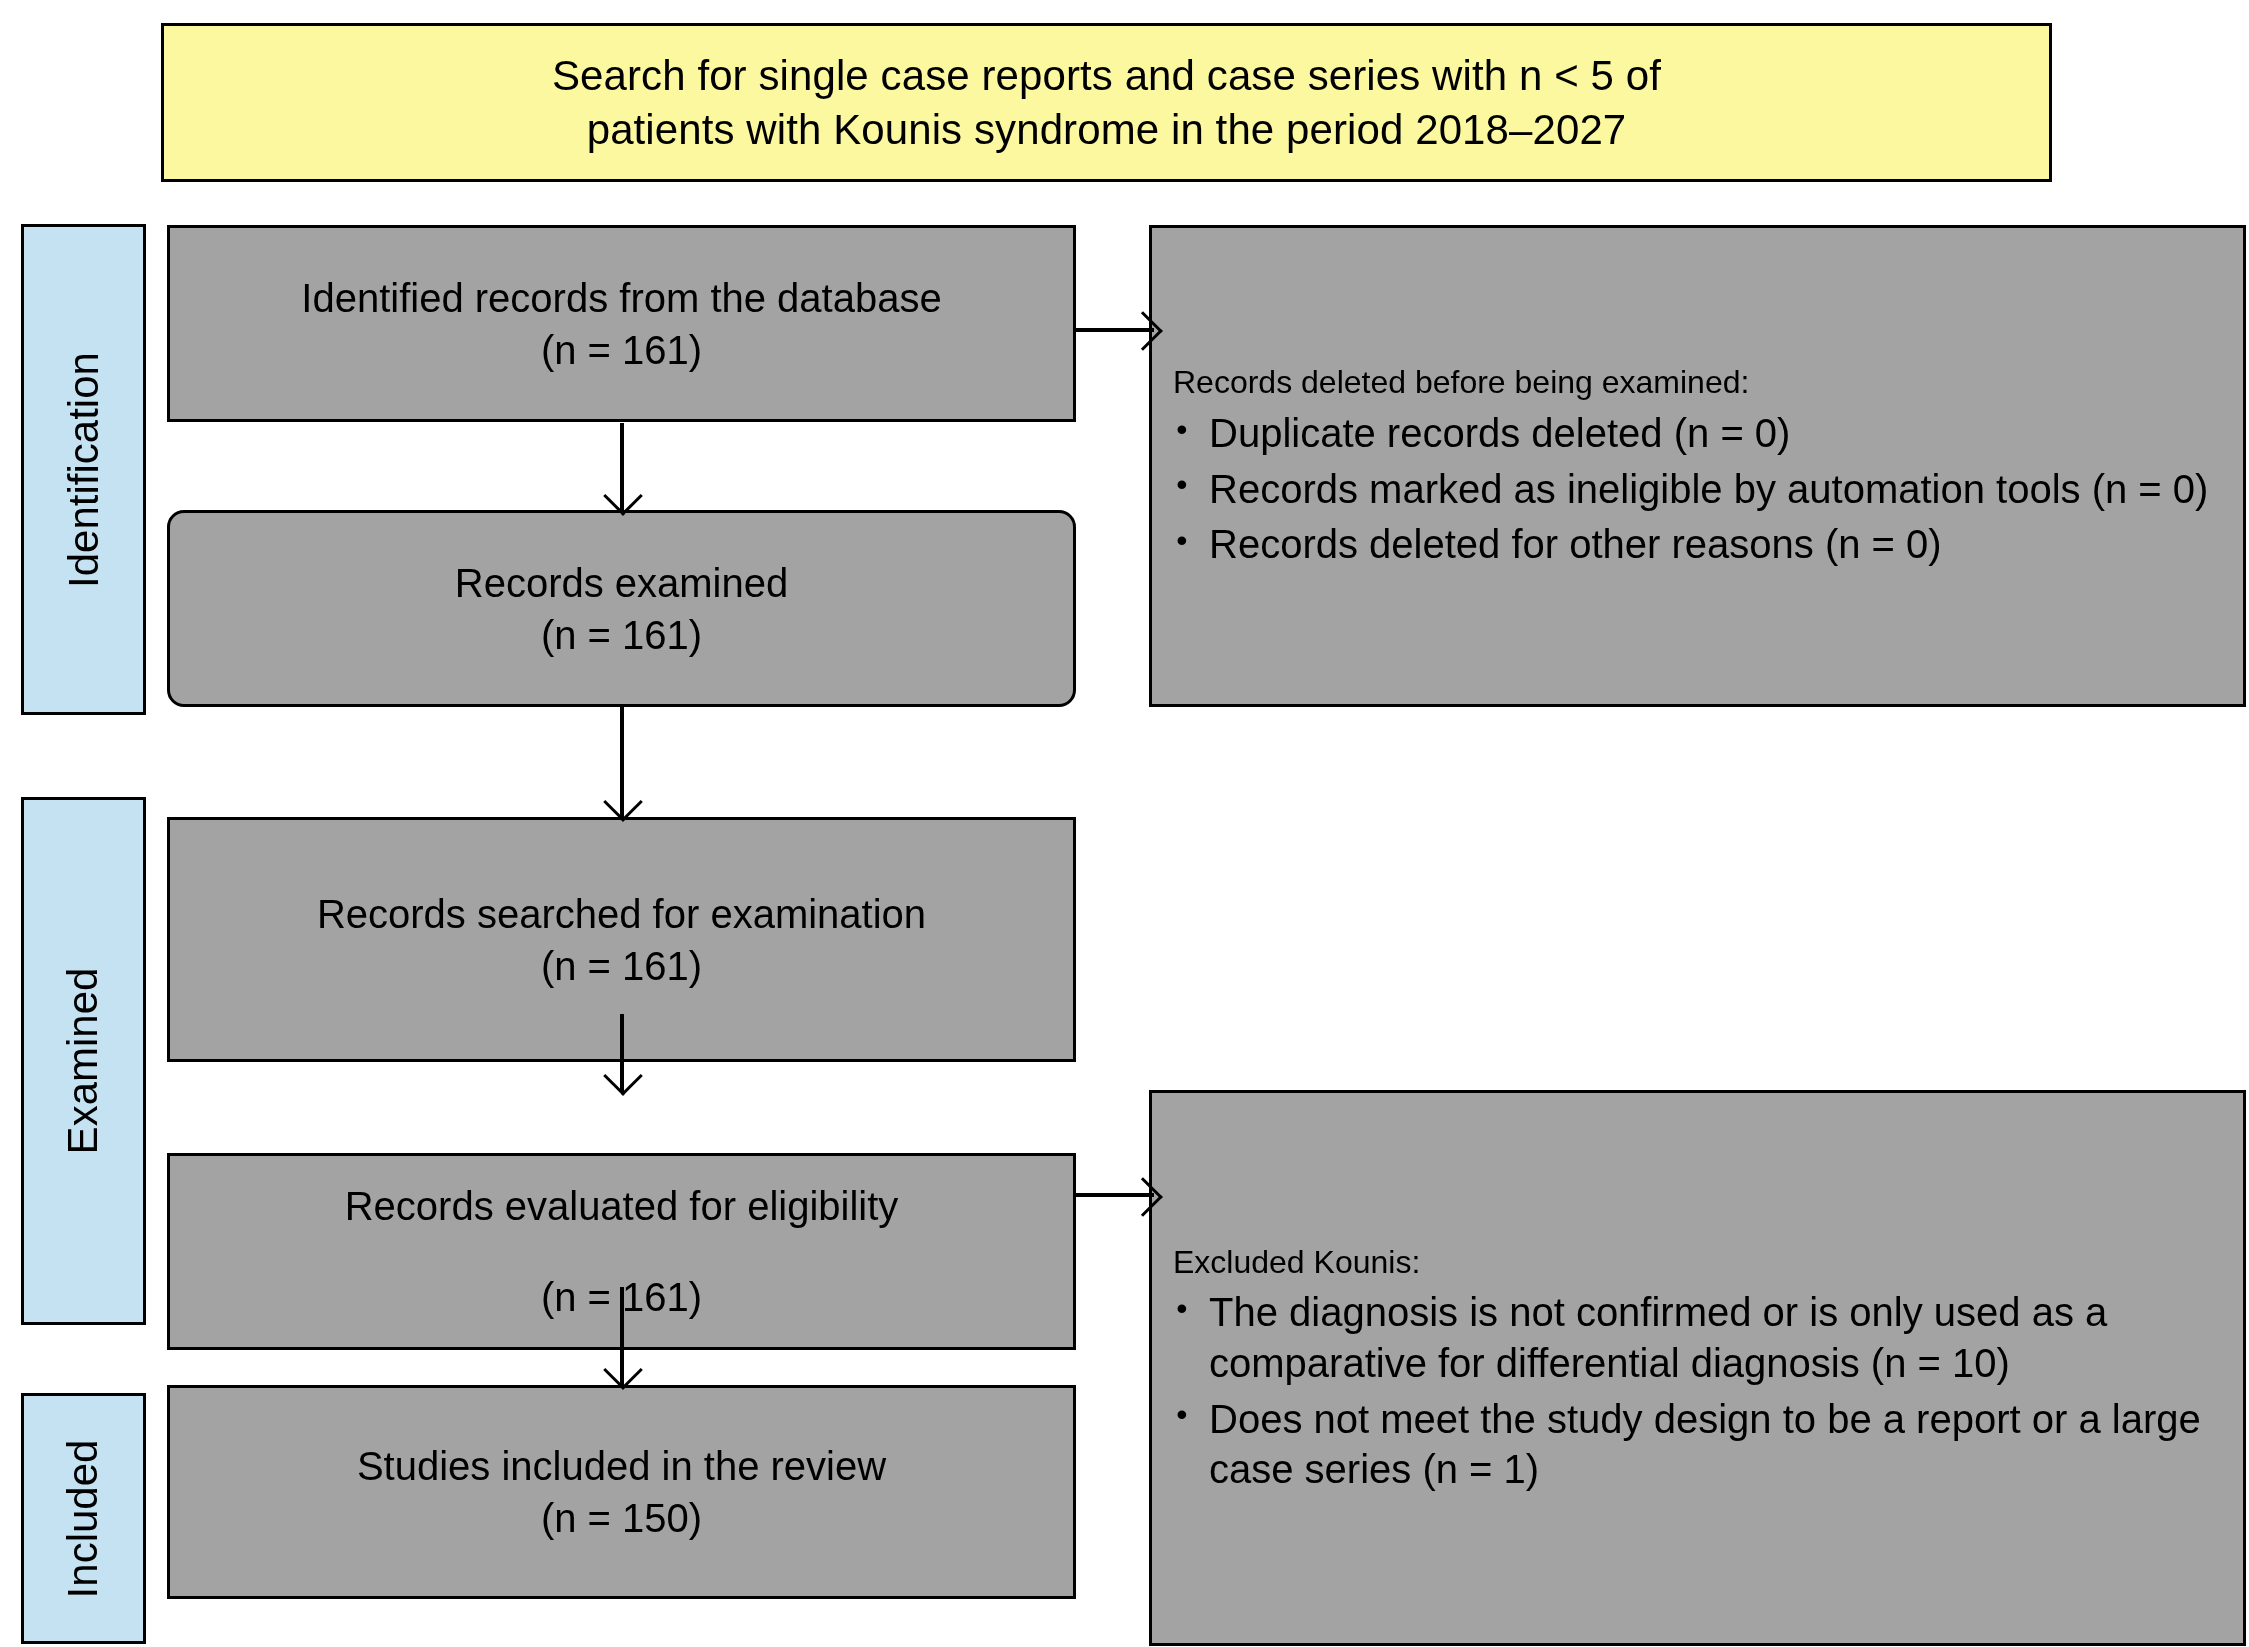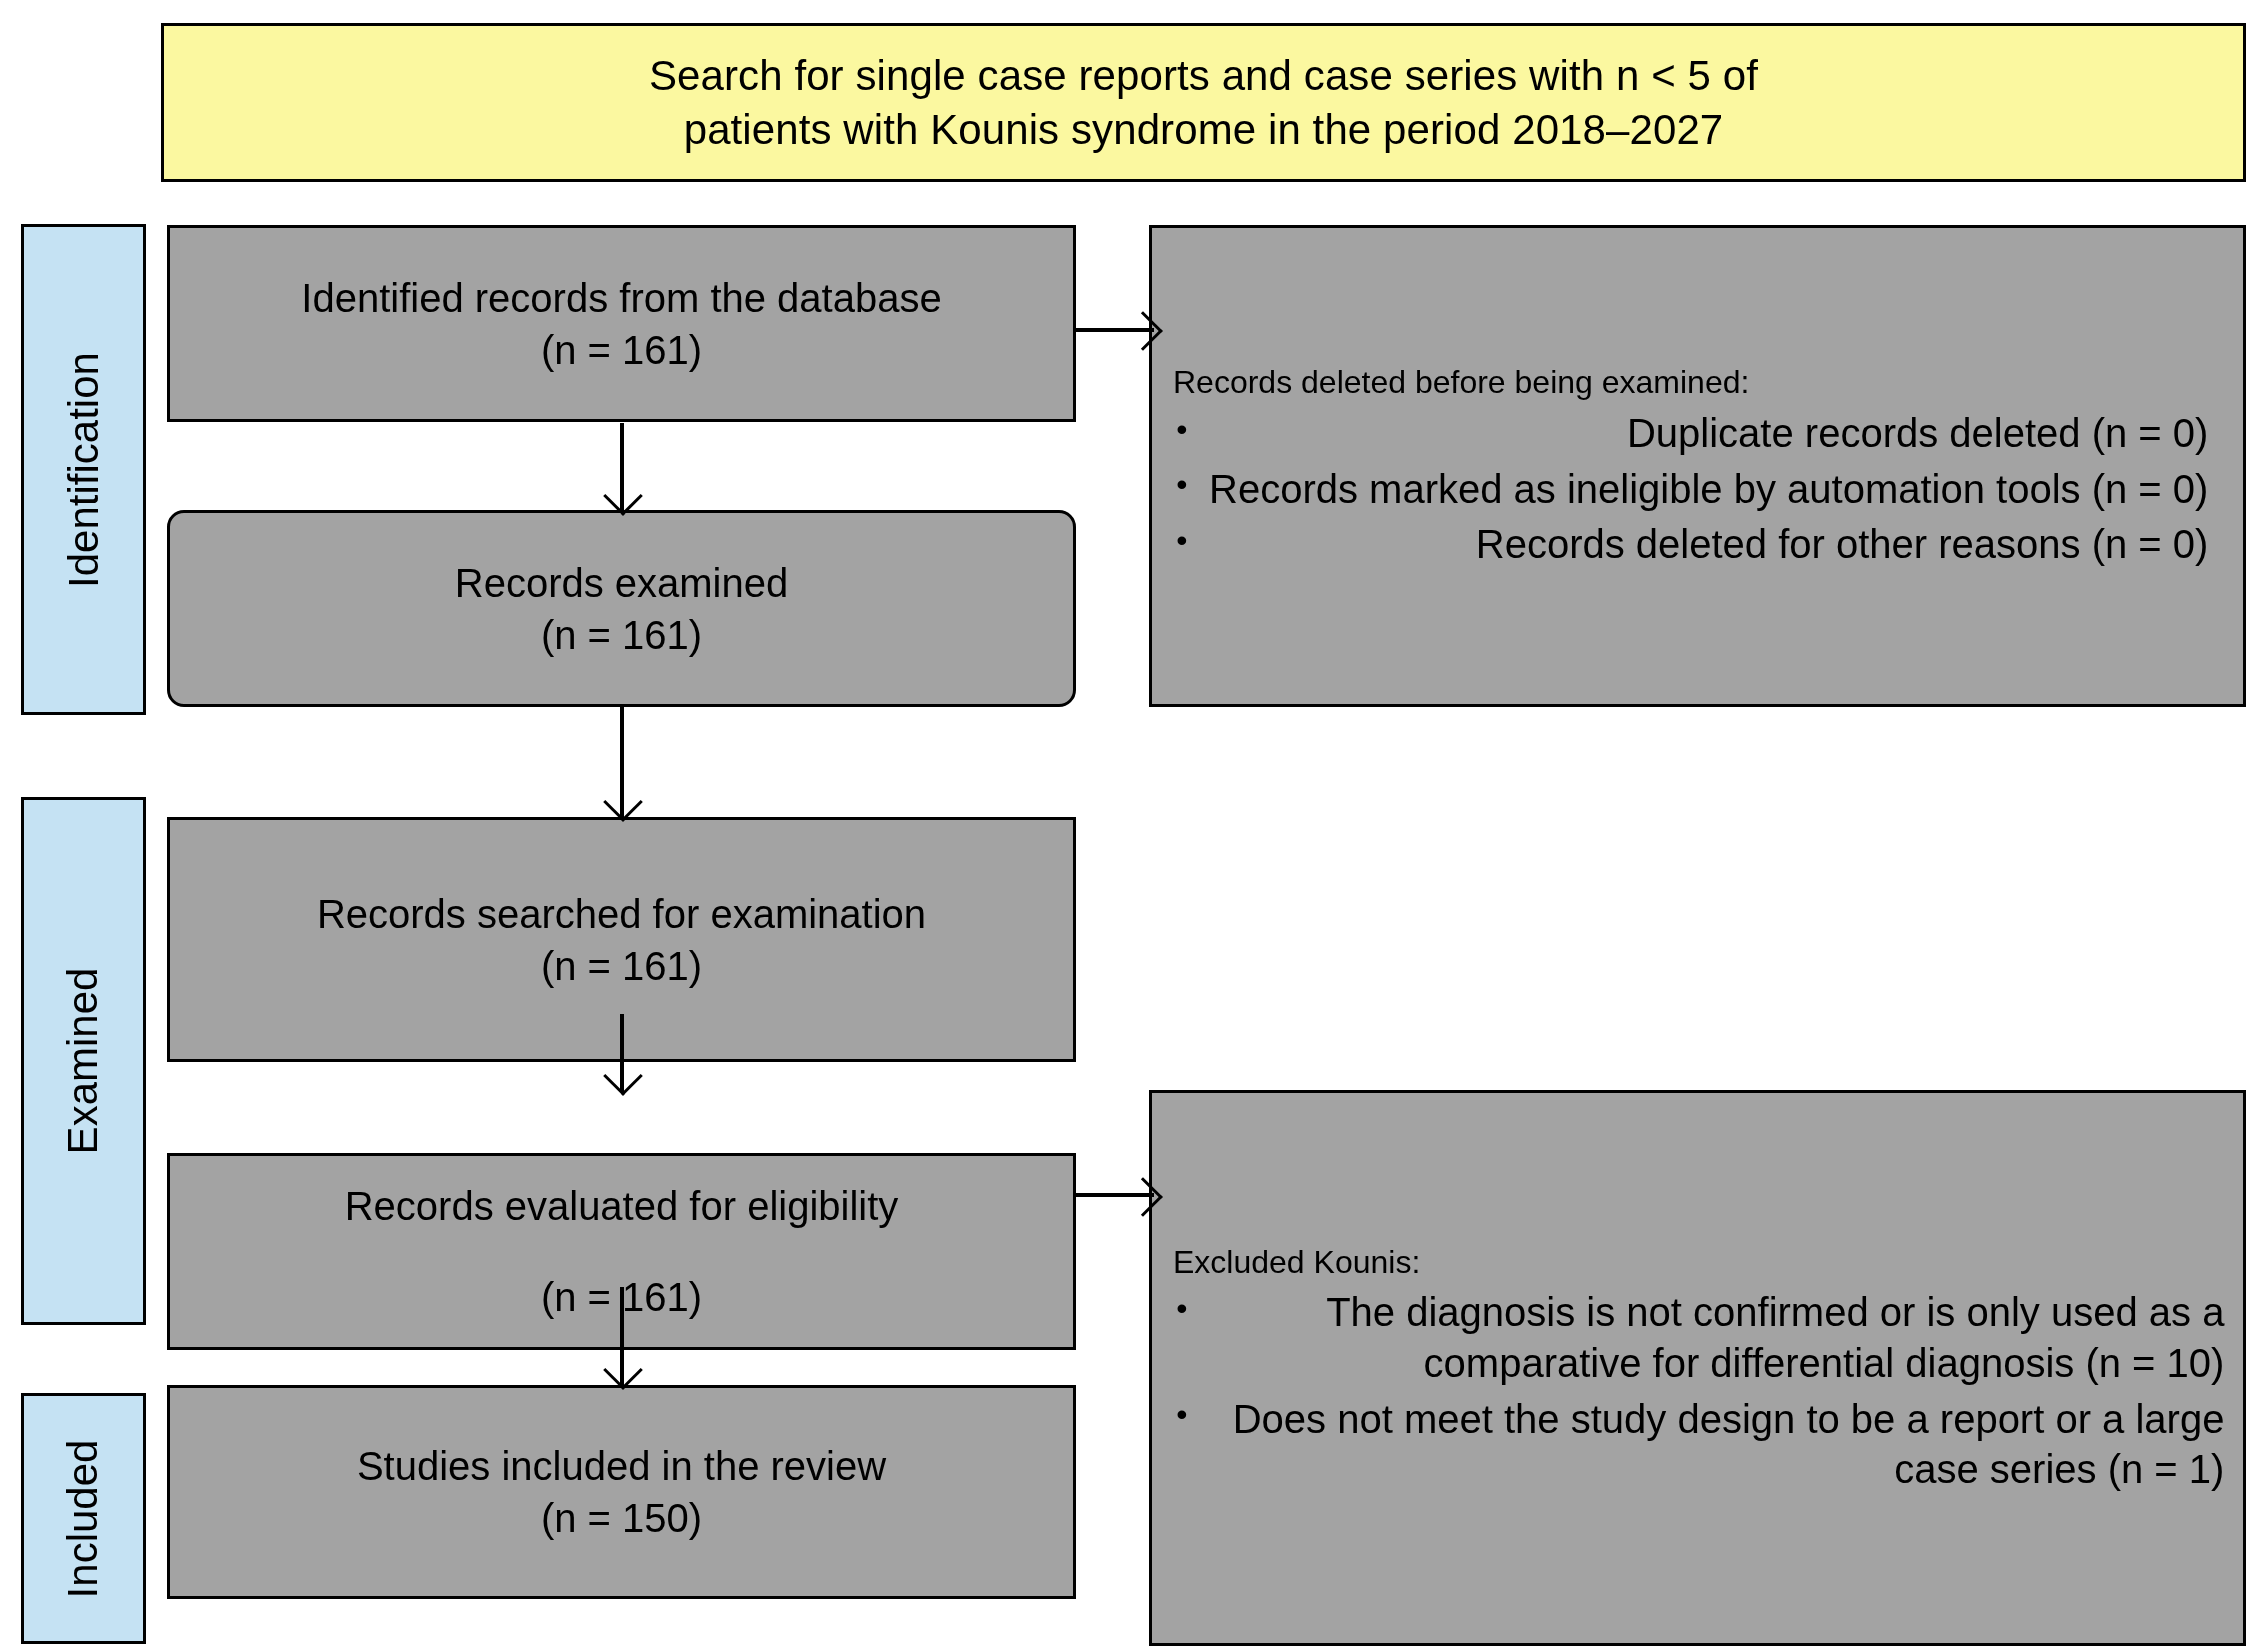--- a/index.html
+++ b/index.html
@@ -25,21 +25,21 @@
     background: #a3a3a3;
     display: flex;
     flex-direction: column;
     justify-content: center;
   }
 
   
   #header-box {
     left: 161px;
     top: 23px;
-    width: 2085px;
+    width: 1891px;
     height: 159px;
     background: #fbf8a0;
     align-items: center;
     text-align: center;
   }
   #header-box .htext {
     font-size: 42px;
     line-height: 1.28;
     letter-spacing: 0.1px;
     padding: 0 22px;
@@ -96,21 +96,20 @@
 
   .rb-title {
     font-size: 32px;
     line-height: 1.25;
     padding-left: 21px;
   }
   .rb-list {
     list-style: none;
     margin: 0;
     padding: 0 18.6px 0 21px;
-    text-align: right;
   }
   .rb-list li {
     position: relative;
     font-size: 40px;
     line-height: 1.26;
     padding-left: 36px;
     margin-top: 5.5px;
   }
   .rb-list li::before {
     content: "\2022";

